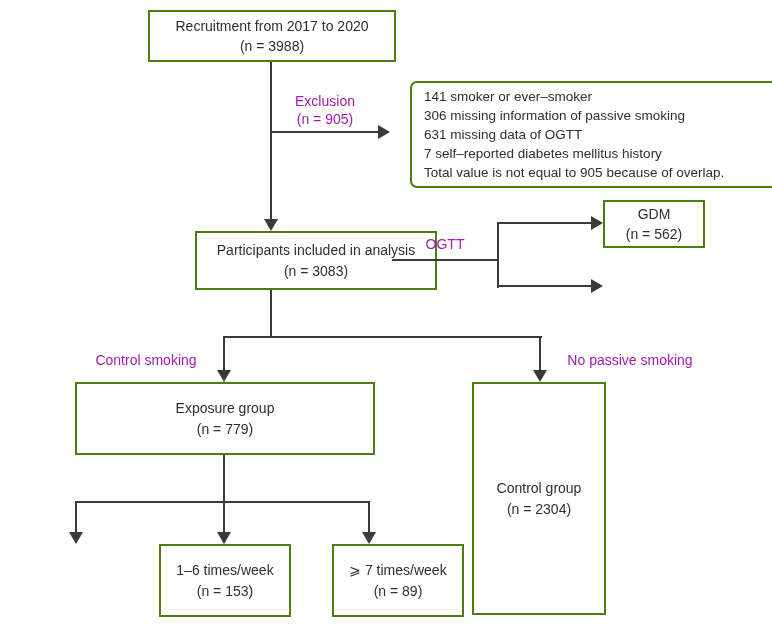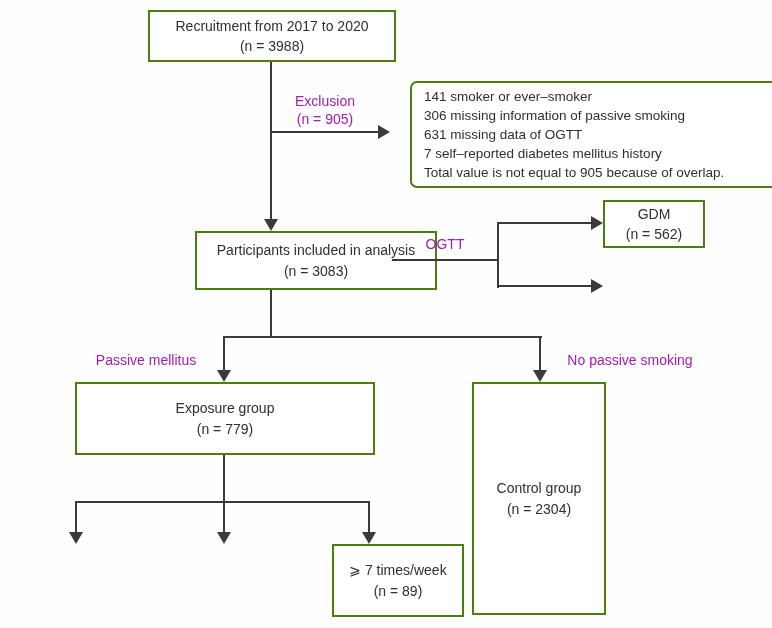--- a/index.html
+++ b/index.html
@@ -103,21 +103,21 @@
   </div>
 
 
   <div class="vline" style="left:270px; top:290px; height:48px;"></div>
   <div class="hline" style="left:223px; top:336px; width:319px;"></div>
   <div class="vline" style="left:223px; top:336px; height:35px;"></div>
   <div class="arrow-down" style="left:217px; top:370px;"></div>
   <div class="vline" style="left:539px; top:336px; height:35px;"></div>
   <div class="arrow-down" style="left:533px; top:370px;"></div>
 
-  <div class="label" style="left:66px; top:351px; width:160px;">Passive mellitus</div>
+  <div class="label" style="left:66px; top:351px; width:160px;">Control smoking</div>
   <div class="label" style="left:550px; top:351px; width:160px;">No passive smoking</div>
 
   <div class="box" style="left:75px; top:382px; width:300px; height:73px;">
     <div>Exposure group</div>
     <div>(n = 779)</div>
   </div>
 
   <div class="box" style="left:472px; top:382px; width:134px; height:233px;">
     <div>Control group</div>
     <div>(n = 2304)</div>
@@ -125,18 +125,22 @@
 
   <div class="vline" style="left:223px; top:455px; height:48px;"></div>
   <div class="hline" style="left:75px; top:501px; width:295px;"></div>
   <div class="vline" style="left:75px; top:501px; height:31px;"></div>
   <div class="arrow-down" style="left:69px; top:532px;"></div>
   <div class="vline" style="left:223px; top:501px; height:31px;"></div>
   <div class="arrow-down" style="left:217px; top:532px;"></div>
   <div class="vline" style="left:368px; top:501px; height:31px;"></div>
   <div class="arrow-down" style="left:362px; top:532px;"></div>
 
+  <div class="box" style="left:159px; top:544px; width:132px; height:73px;">
+    <div>1–6 times/week</div>
+    <div>(n = 153)</div>
+  </div>
   <div class="box" style="left:304px; top:544px; width:132px; height:73px;margin-left:28px;">
     <div>⩾ 7 times/week</div>
     <div>(n = 89)</div>
   </div>
 
 </div>
 
 </body></html>

